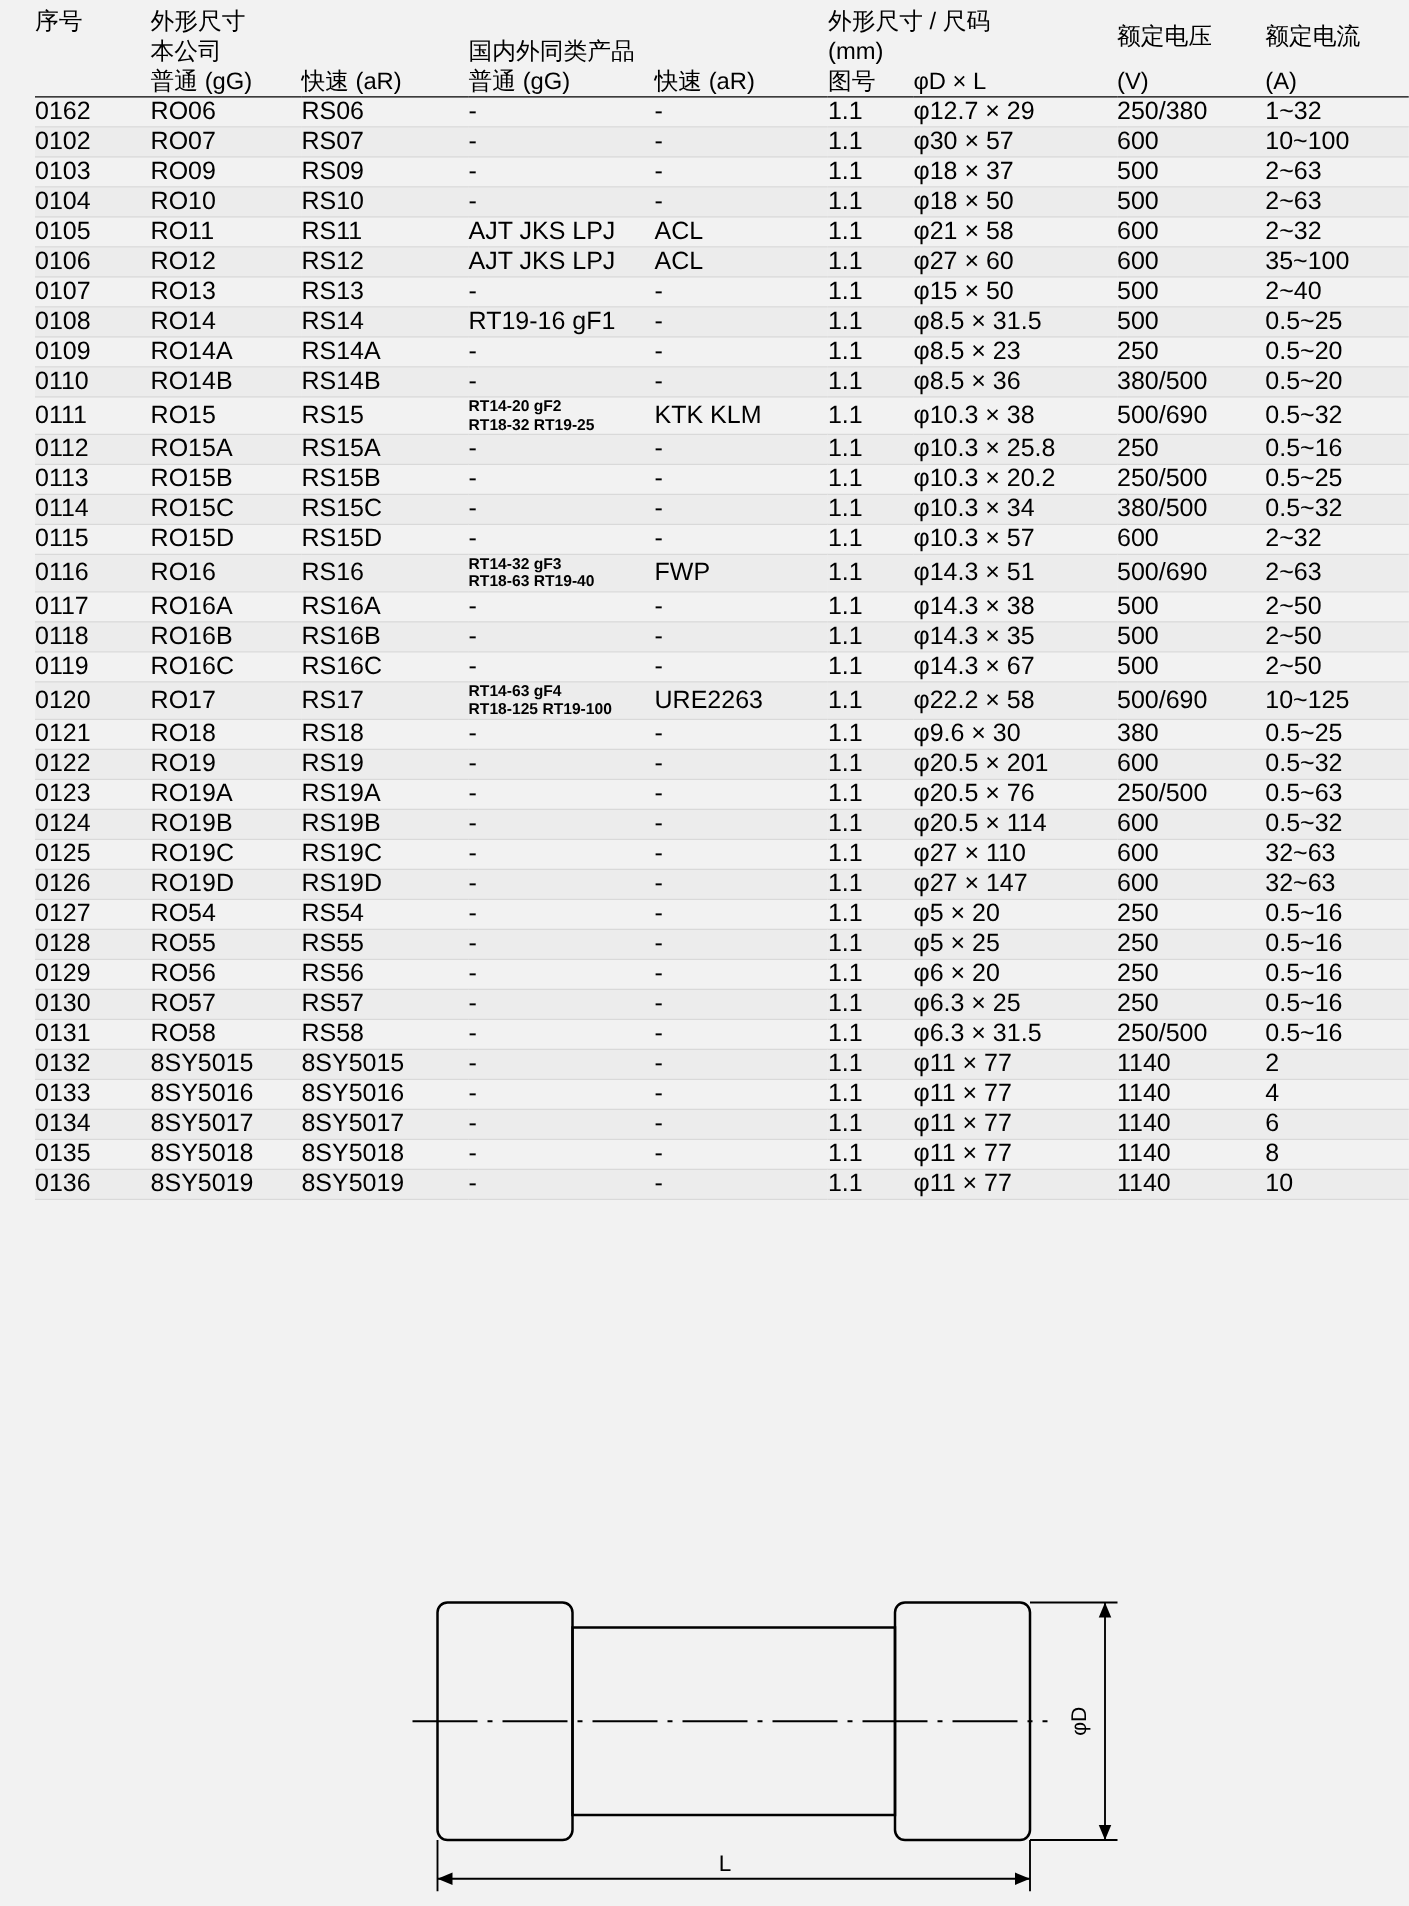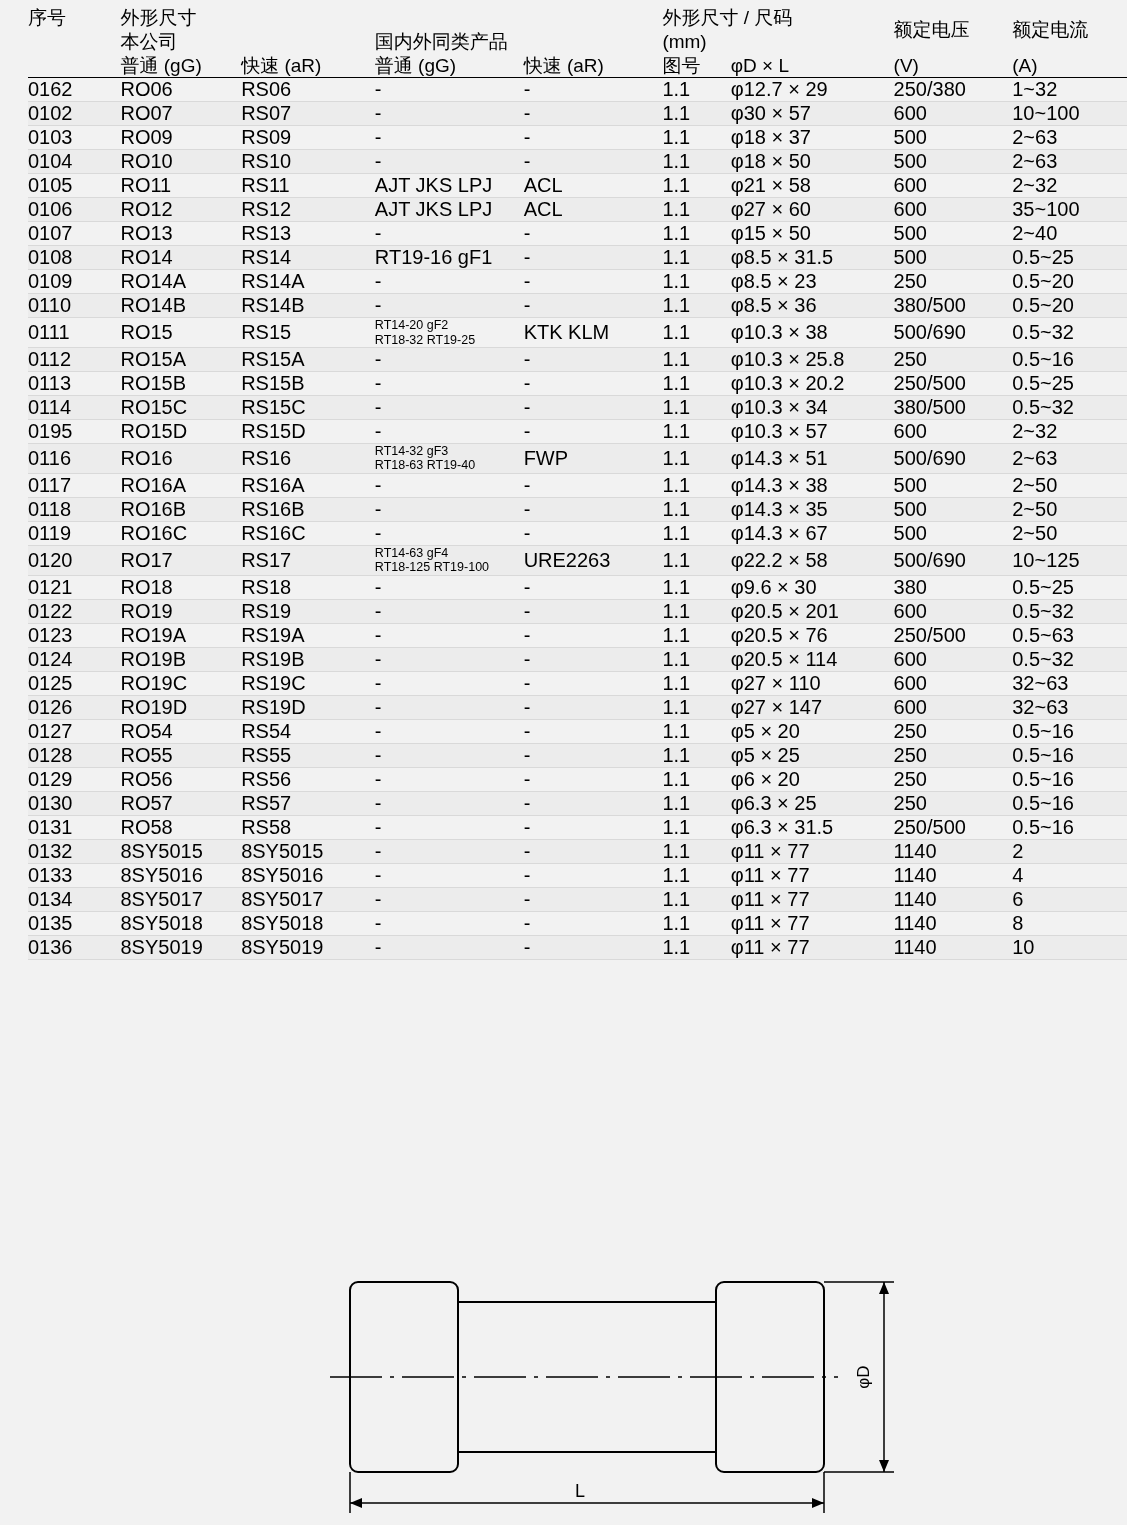--- a/index.html
+++ b/index.html
@@ -53,20 +53,21 @@
     line-height: 1.15;
     border-bottom: 1px solid #d9d9d9;
     white-space: nowrap;
   }
   .drow.alt td { background: #ececec; }
   .small-sub {
     font-size: 12.5px;
     line-height: 1.15;
     display: block;
     white-space: nowrap;
+    font-weight: bold;
   }
   .col-no     { width: 92px; }
   .col-g1     { width: 120px; }
   .col-a1     { width: 133px; }
   .col-g2     { width: 148px; }
   .col-a2     { width: 138px; }
   .col-fig    { width: 68px; }
   .col-dim    { width: 162px; }
   .col-volt   { width: 118px; }
   .col-amp    { width: 130px; }
@@ -279,21 +280,21 @@
           <td>RO15C</td>
           <td>RS15C</td>
           <td>-</td>
           <td>-</td>
           <td>1.1</td>
           <td>φ10.3 × 34</td>
           <td>380/500</td>
           <td>0.5~32</td>
         </tr>
         <tr class="drow">
-          <td>0195</td>
+          <td>0115</td>
           <td>RO15D</td>
           <td>RS15D</td>
           <td>-</td>
           <td>-</td>
           <td>1.1</td>
           <td>φ10.3 × 57</td>
           <td>600</td>
           <td>2~32</td>
         </tr>
         <tr class="drow alt">

